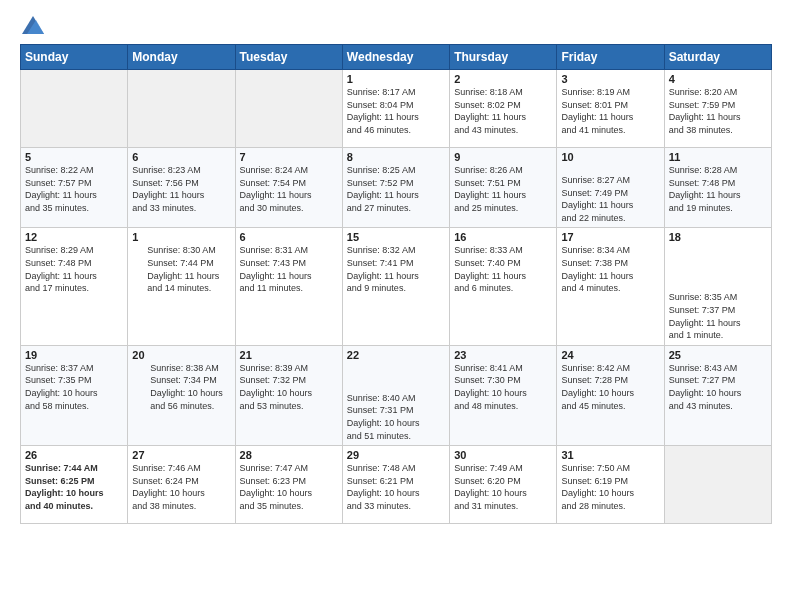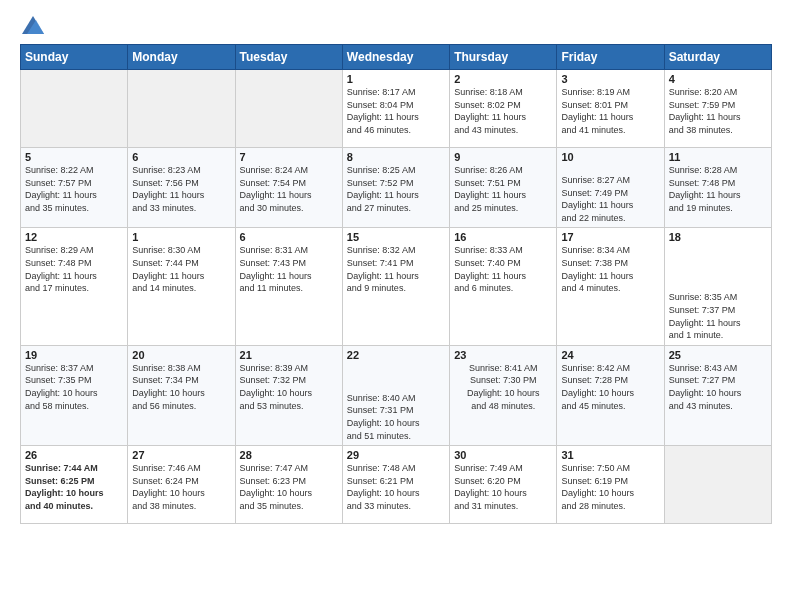--- a/index.html
+++ b/index.html
@@ -222,21 +222,21 @@
         <tr>
           <td>
             <span class="day-num">12</span>
             <div class="day-info" style="white-space: pre-line;">Sunrise: 8:29 AM
 Sunset: 7:48 PM
 Daylight: 11 hours
 and 17 minutes.</div>
           </td>
           <td>
             <span class="day-num">1</span>
-            <div class="day-info" style="white-space: pre-line;">Sunrise: 8:30 AM
+            <div class="day-info" style="white-space: pre-line; margin-left: 15px;">Sunrise: 8:30 AM
 Sunset: 7:44 PM
 Daylight: 11 hours
 and 14 minutes.</div>
           </td>
           <td>
             <span class="day-num">6</span>
             <div class="day-info" style="white-space: pre-line;">Sunrise: 8:31 AM
 Sunset: 7:43 PM
 Daylight: 11 hours
 and 11 minutes.</div>
@@ -273,42 +273,42 @@
         <tr>
           <td>
             <span class="day-num">19</span>
             <div class="day-info" style="white-space: pre-line;">Sunrise: 8:37 AM
 Sunset: 7:35 PM
 Daylight: 10 hours
 and 58 minutes.</div>
           </td>
           <td>
             <span class="day-num">20</span>
-            <div class="day-info" style="white-space: pre-line;">Sunrise: 8:38 AM
+            <div class="day-info" style="white-space: pre-line; margin-left: 18px;">Sunrise: 8:38 AM
 Sunset: 7:34 PM
 Daylight: 10 hours
 and 56 minutes.</div>
           </td>
           <td>
             <span class="day-num">21</span>
             <div class="day-info" style="white-space: pre-line;">Sunrise: 8:39 AM
 Sunset: 7:32 PM
 Daylight: 10 hours
 and 53 minutes.</div>
           </td>
           <td>
             <span class="day-num">22</span>
             <div class="day-info" style="white-space: pre-line; margin-top: 31px;">Sunrise: 8:40 AM
 Sunset: 7:31 PM
 Daylight: 10 hours
 and 51 minutes.</div>
           </td>
           <td>
             <span class="day-num">23</span>
-            <div class="day-info" style="white-space: pre-line; text-align: center;">Sunrise: 8:41 AM
+            <div class="day-info" style="white-space: pre-line;">Sunrise: 8:41 AM
 Sunset: 7:30 PM
 Daylight: 10 hours
 and 48 minutes.</div>
           </td>
           <td>
             <span class="day-num">24</span>
             <div class="day-info" style="white-space: pre-line;">Sunrise: 8:42 AM
 Sunset: 7:28 PM
 Daylight: 10 hours
 and 45 minutes.</div>

